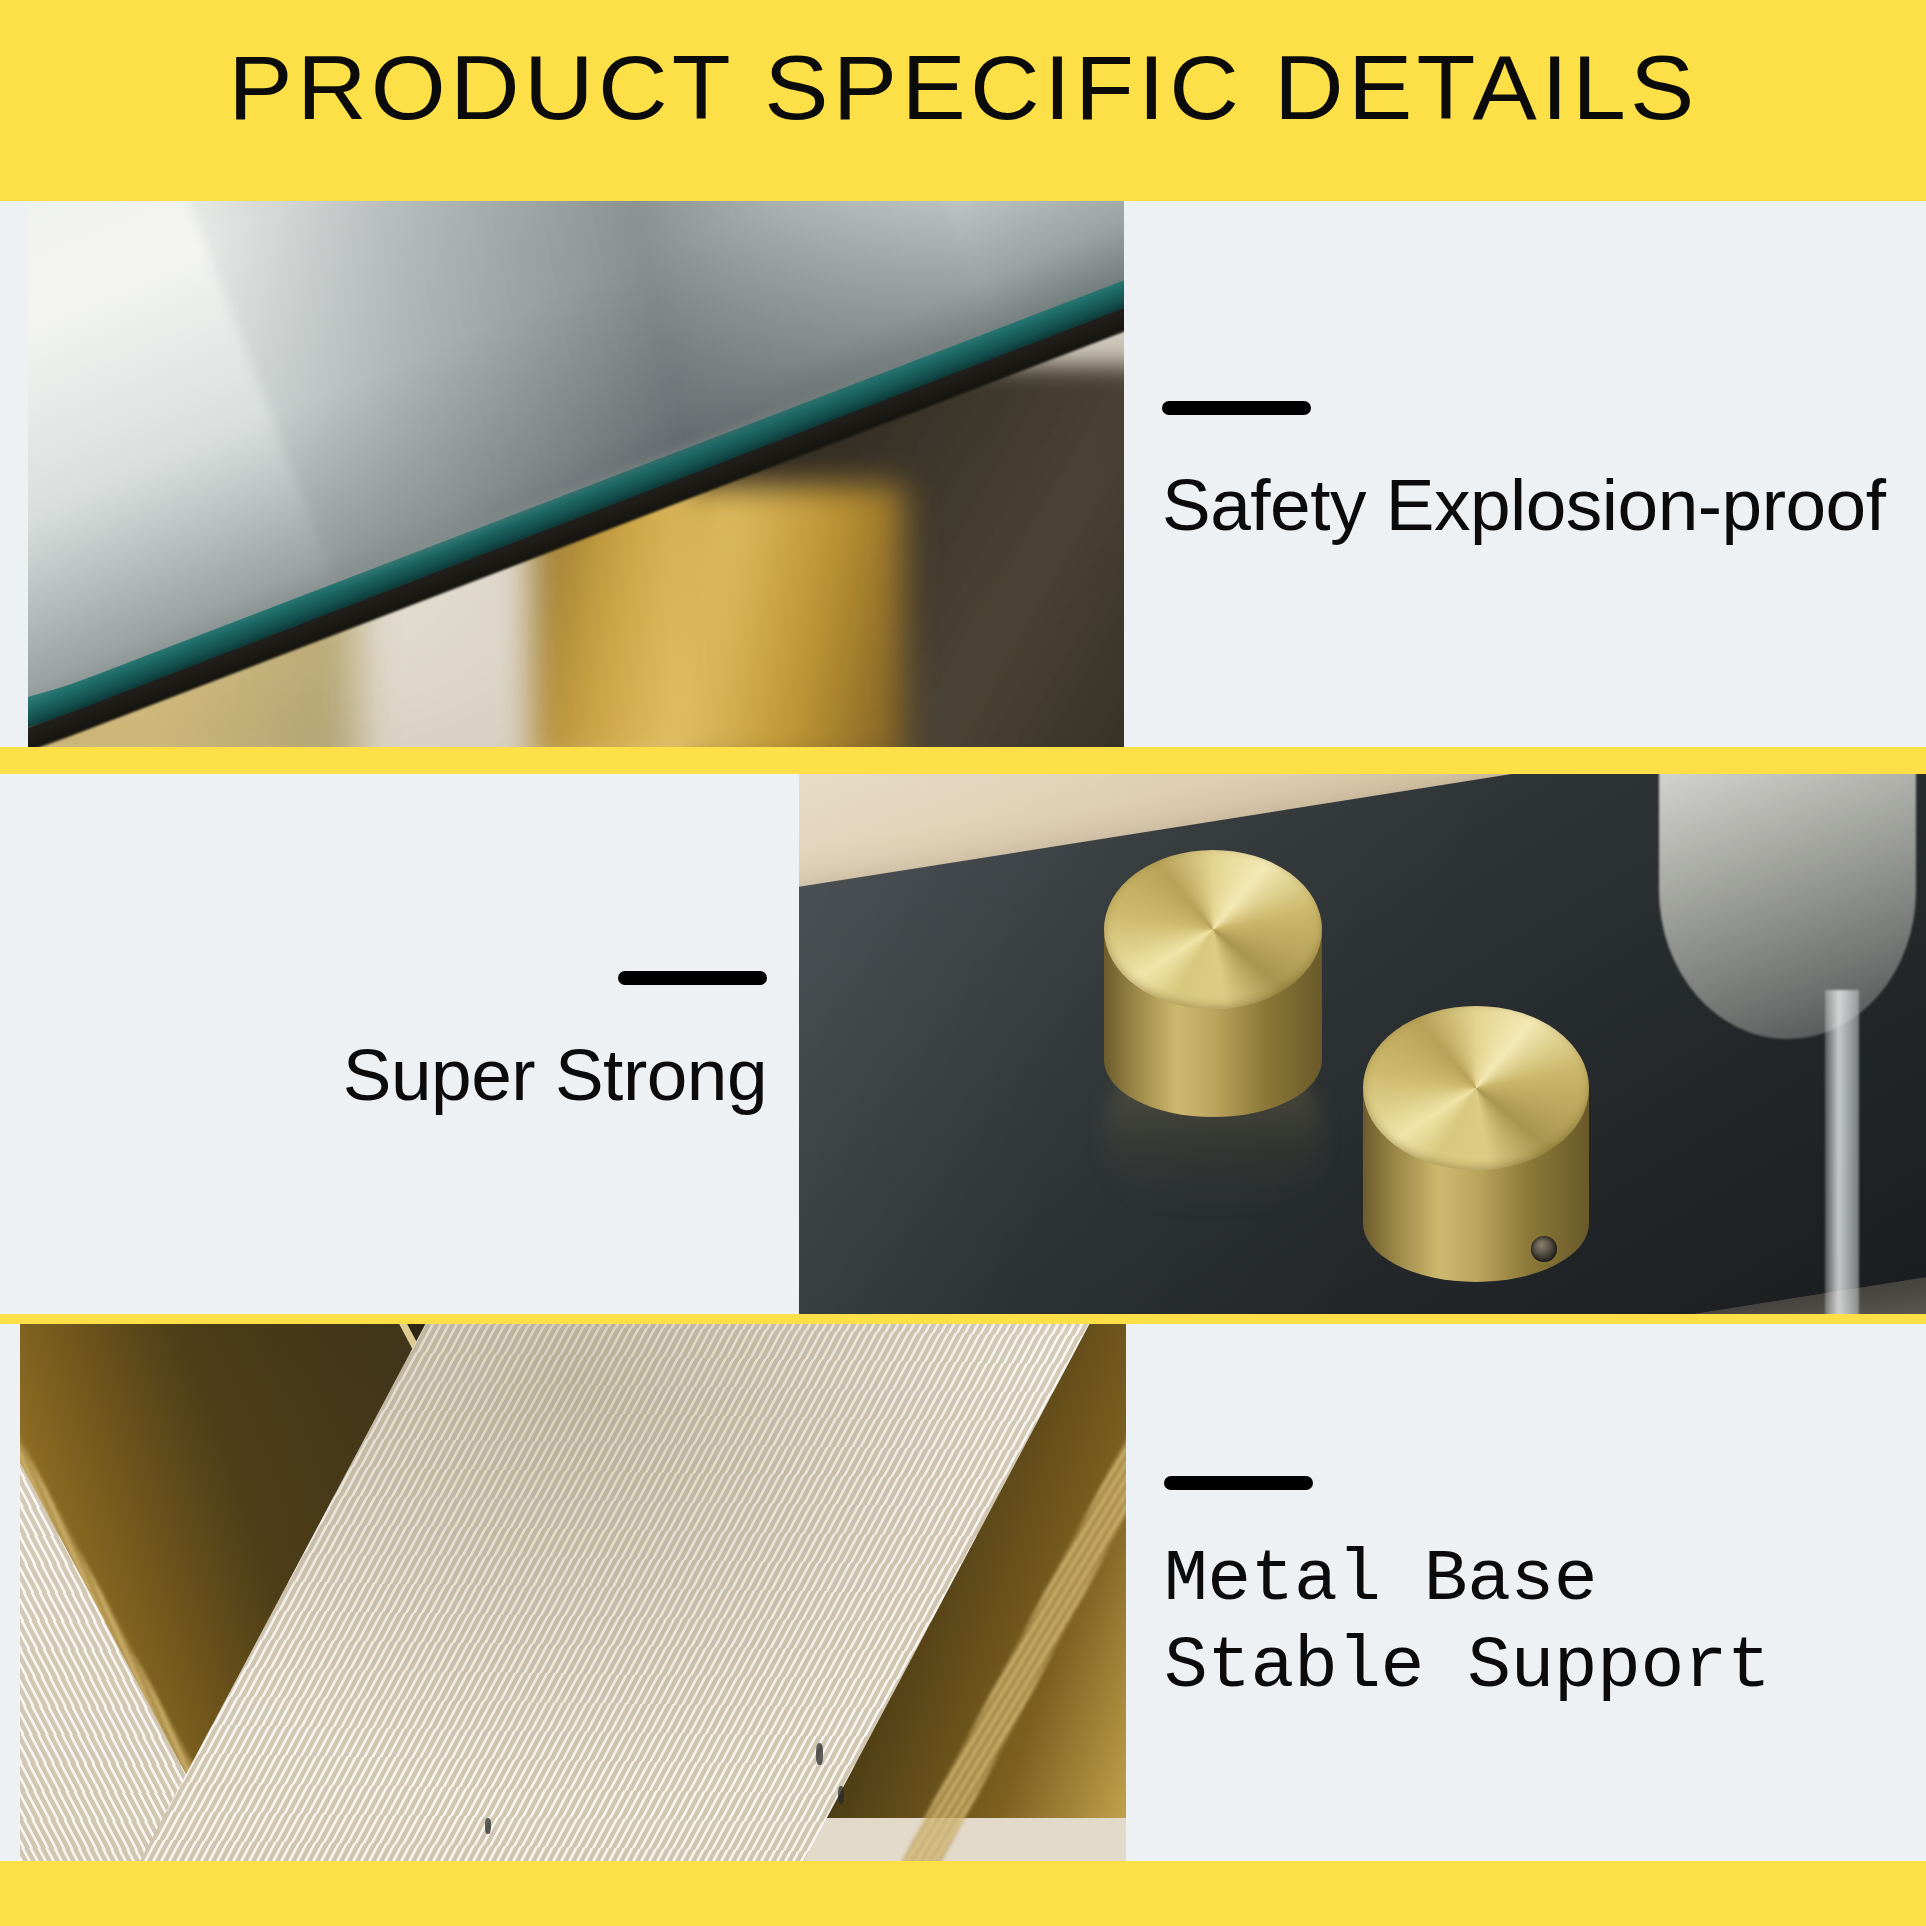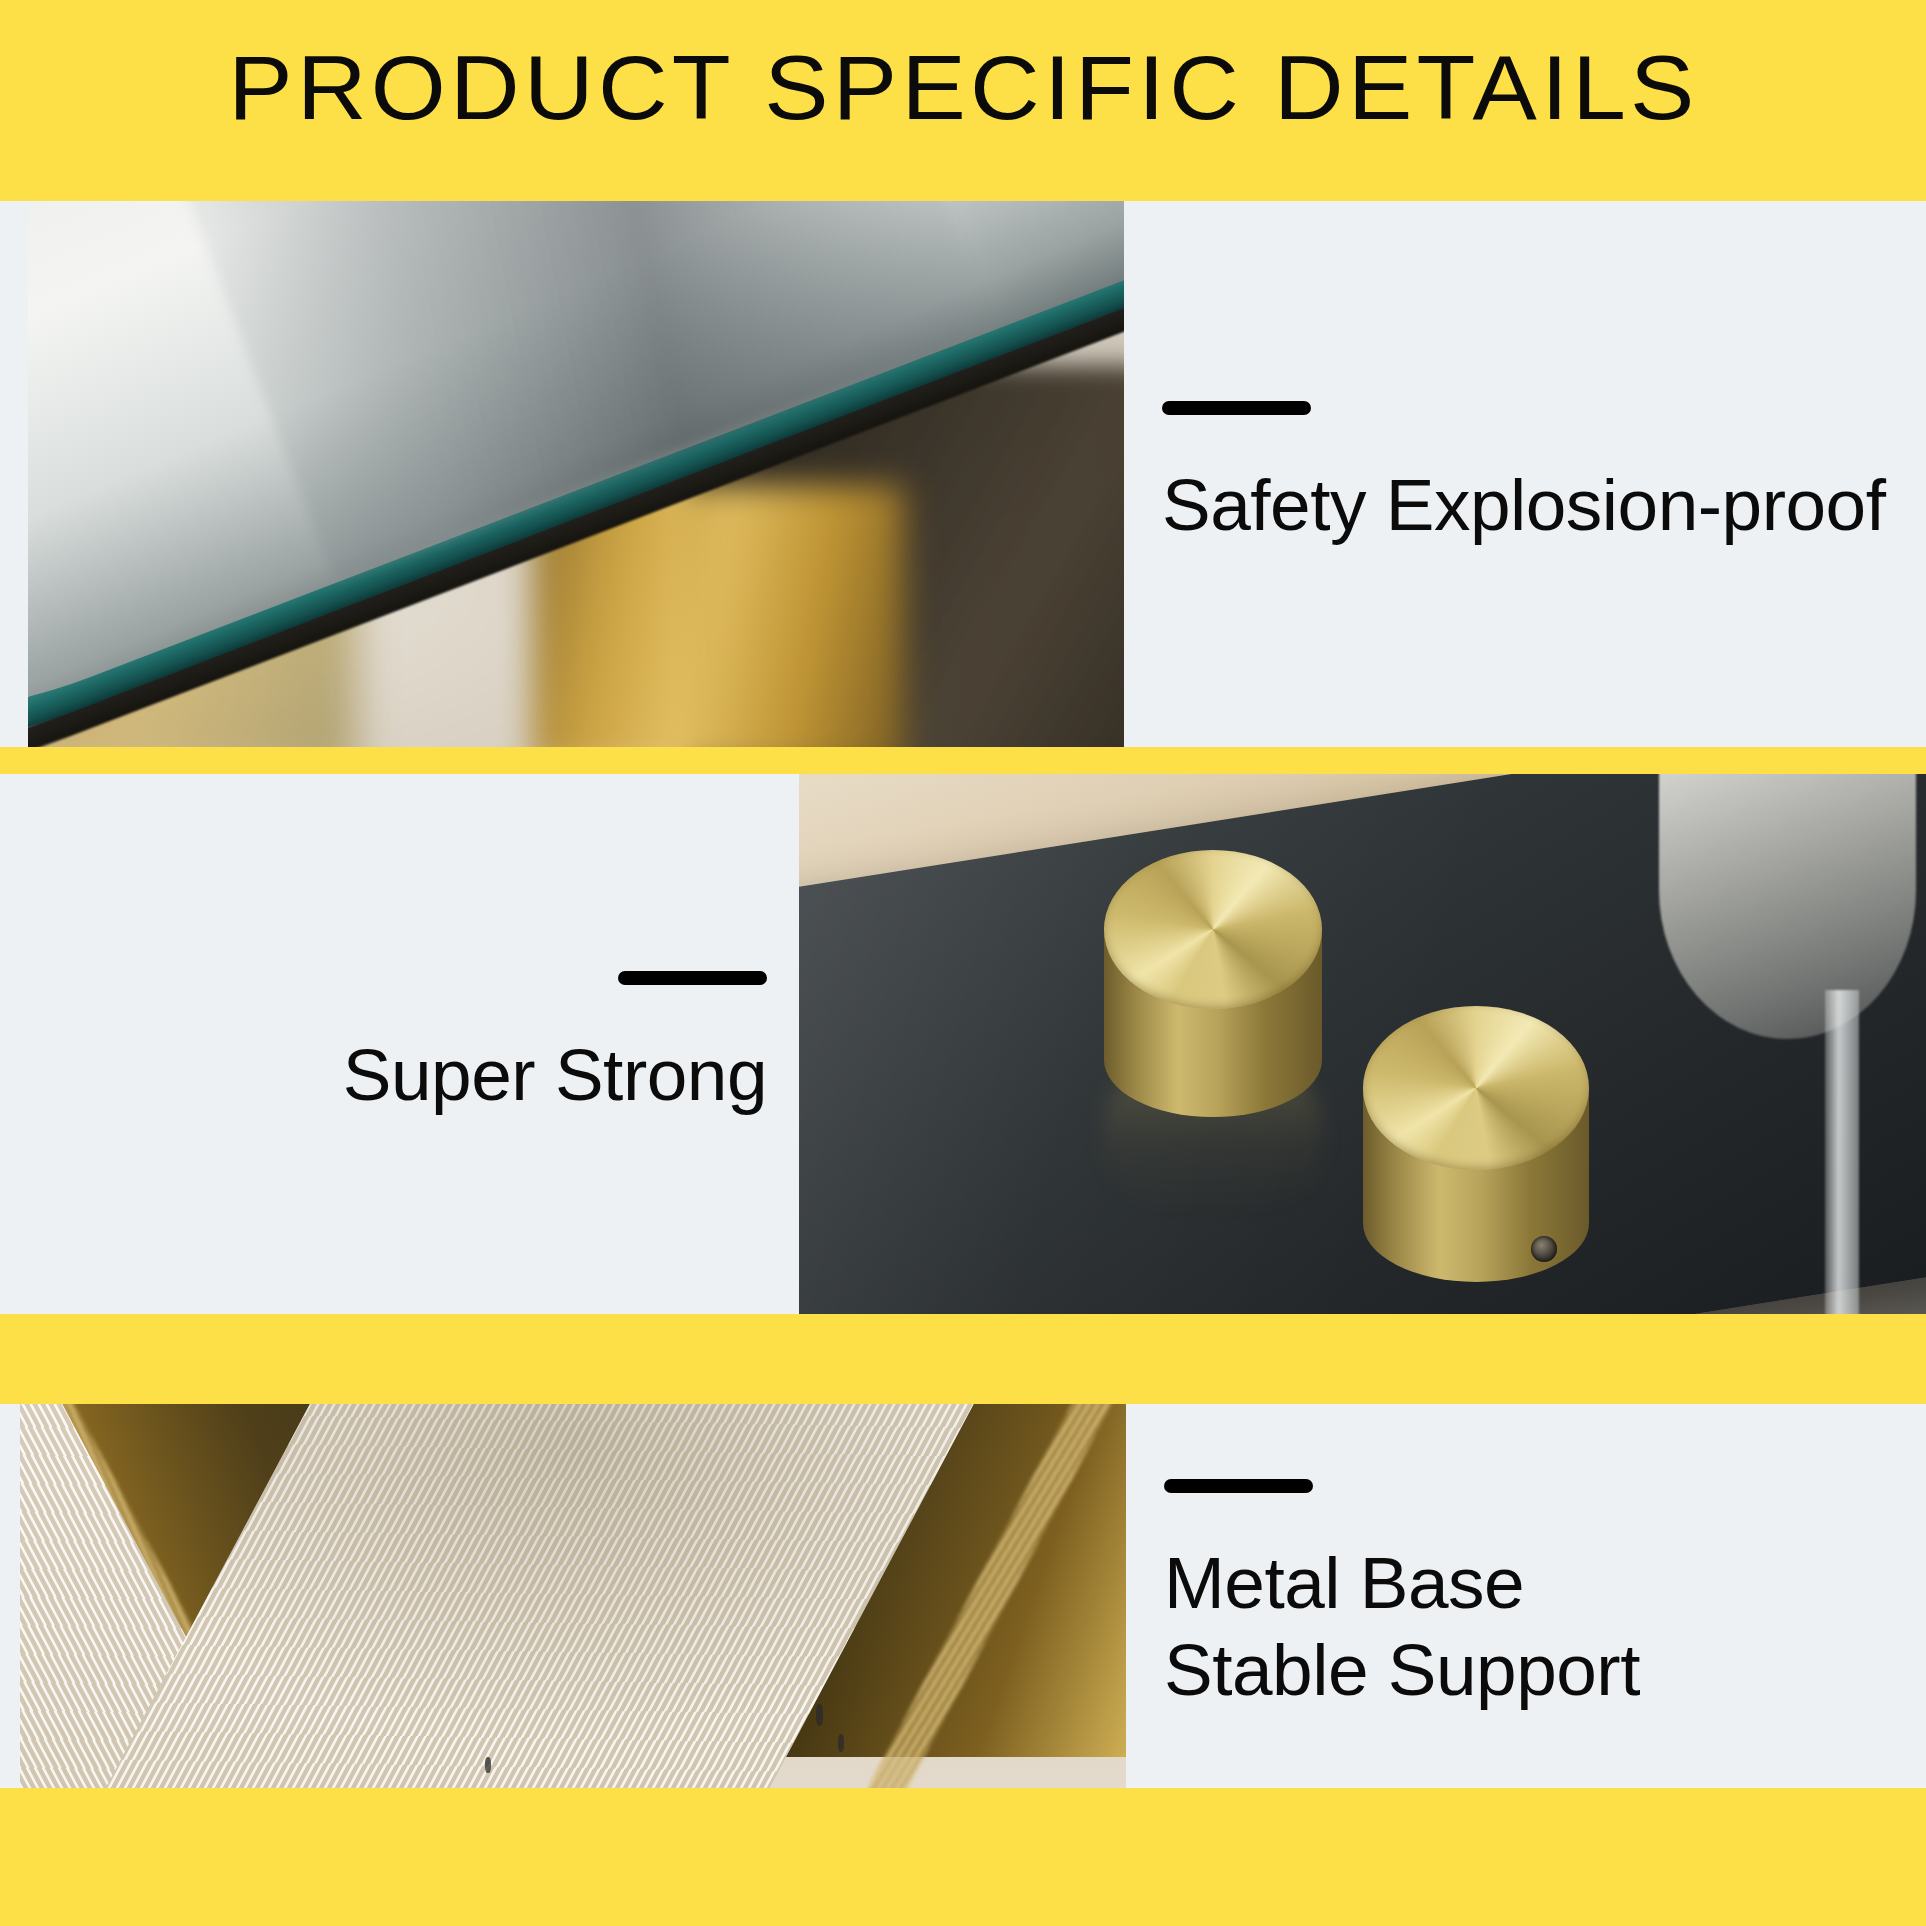--- a/index.html
+++ b/index.html
@@ -42,21 +42,21 @@
   
   .row {
     position: absolute;
     left: 0;
     width: 1927px;
     background: #eef1f4;
     overflow: hidden;
   }
   .row-1 { top: 181px;  height: 546px; margin-top: 20px; }
   .row-2 { top: 774px;  height: 540px; }
-  .row-3 { top: 1404px; height: 384px; }
+  .row-3 { top: 1324px; height: 537px; font-family: Liberation Mono, monospace; }
 
   .photo {
     position: absolute;
     top: 0;
     height: 100%;
     overflow: hidden;
   }
   .photo-left  { left: 0; }
   .photo-right { right: 0; }
 

